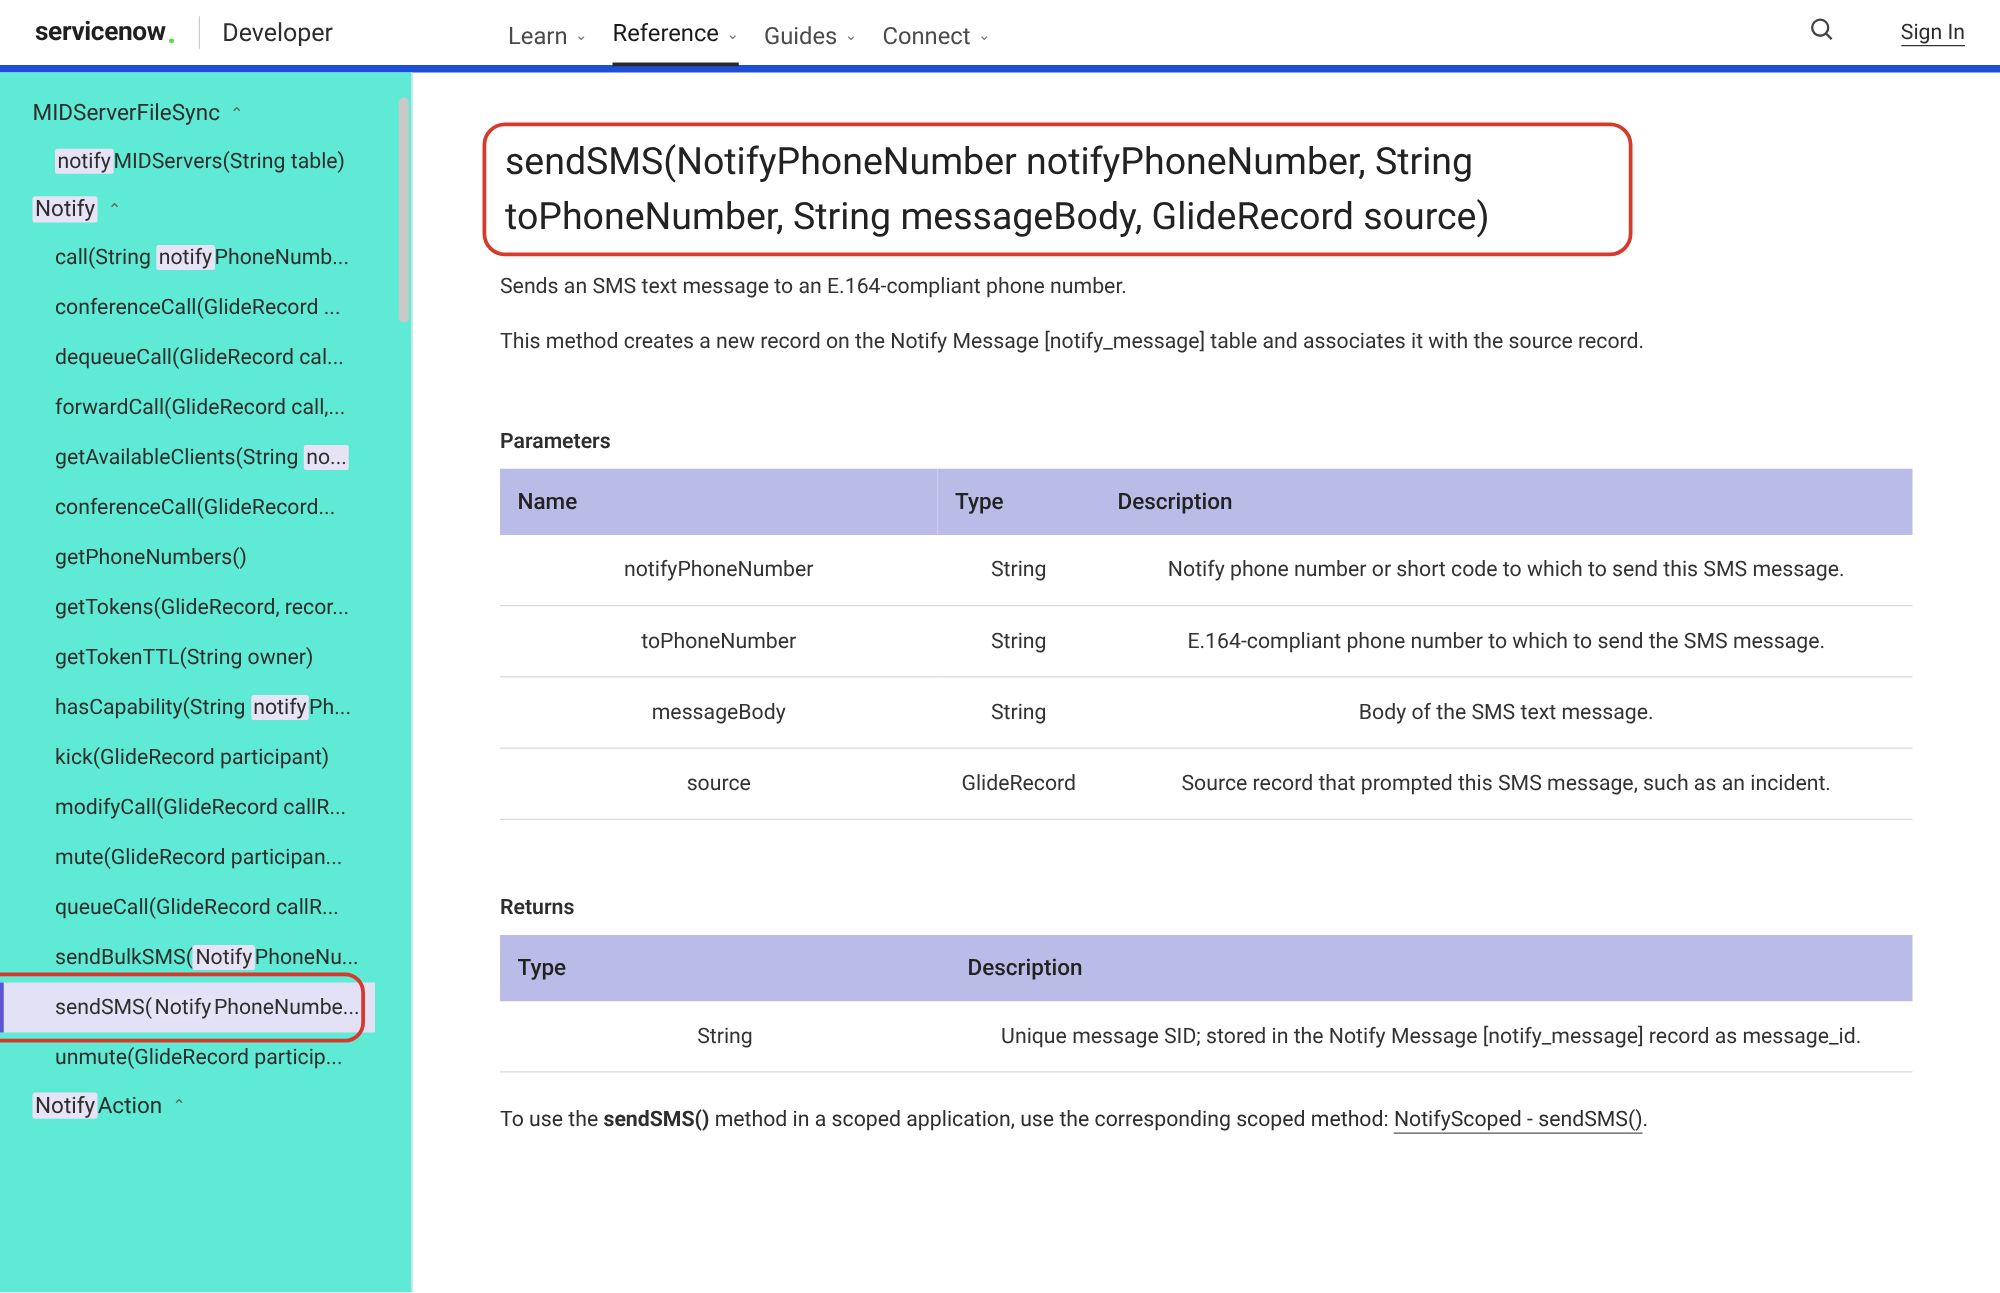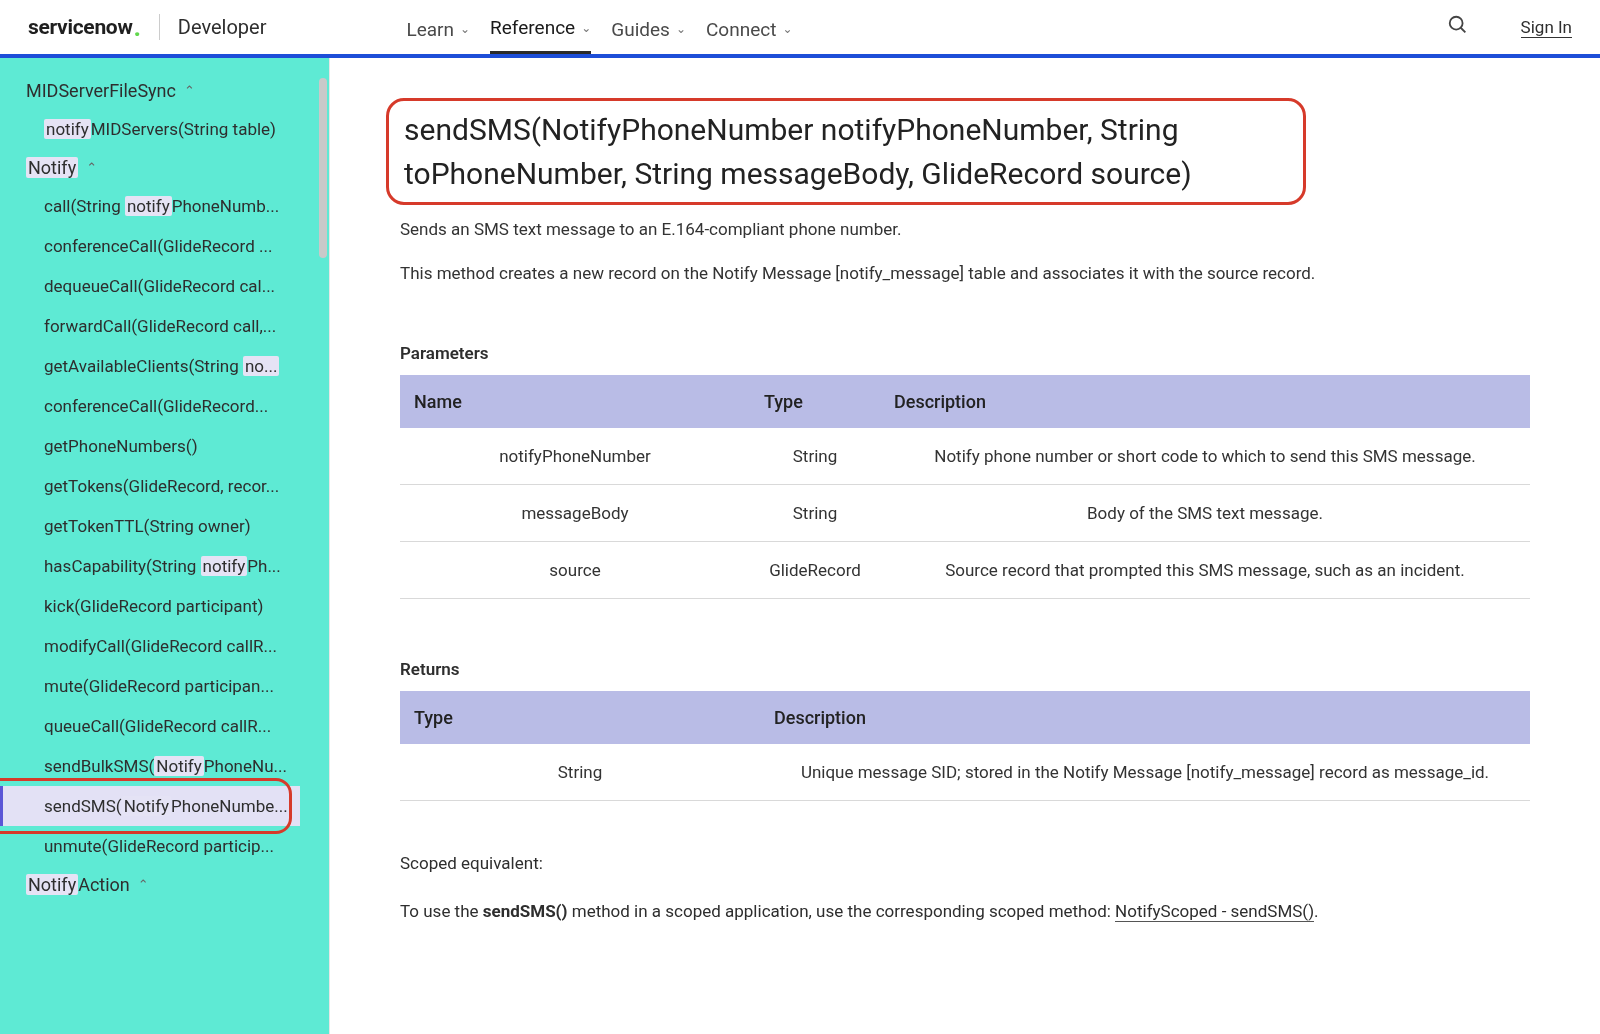--- a/index.html
+++ b/index.html
@@ -8,21 +8,21 @@
     color: #2e2e2e;
     background: #fff;
     width: 1600px;
     height: 1034px;
     overflow: hidden;
     position: relative;
   }
   
   .topbar {
     height: 58px;
-    border-bottom: 4px solid #1d4ed8;
+    border-bottom: 6px solid #1d4ed8;
     display: flex;
     align-items: center;
     padding: 0 28px;
   }
   .logo {
     font-weight: 700;
     font-size: 21px;
     letter-spacing: -0.3px;
     color: #1f1f1f;
     display: flex;
@@ -216,20 +216,25 @@
         <th>Description</th>
       </tr>
         </thead>
       <tbody id="params-body">
           <tr>
             <td>notifyPhoneNumber</td>
             <td>String</td>
             <td>Notify phone number or short code to which to send this SMS message.</td>
           </tr>
           <tr>
+            <td>toPhoneNumber</td>
+            <td>String</td>
+            <td>E.164-compliant phone number to which to send the SMS message.</td>
+          </tr>
+          <tr>
             <td>messageBody</td>
             <td>String</td>
             <td>Body of the SMS text message.</td>
           </tr>
           <tr>
             <td>source</td>
             <td>GlideRecord</td>
             <td>Source record that prompted this SMS message, such as an incident.</td>
           </tr>
         </tbody>
@@ -244,20 +249,19 @@
       </tr>
         </thead>
       <tbody id="returns-body">
           <tr>
             <td>String</td>
             <td>Unique message SID; stored in the Notify Message [notify_message] record as message_id.</td>
           </tr>
         </tbody>
     </table>
 
-    <div class="scoped">Scoped equivalent:</div>
     <div class="scoped-body">
       <span>To use the </span><b>sendSMS()</b><span> method in a scoped application, use the corresponding scoped method: </span><span class="ulink">NotifyScoped - sendSMS()</span><span>.</span>
     </div>
   </div>
 </div>
 
 <div class="abs-redbox" id="sb-redbox" style="left: -18px; top: 778px; width: 310px; height: 56px;"></div>
 
 </body></html>

